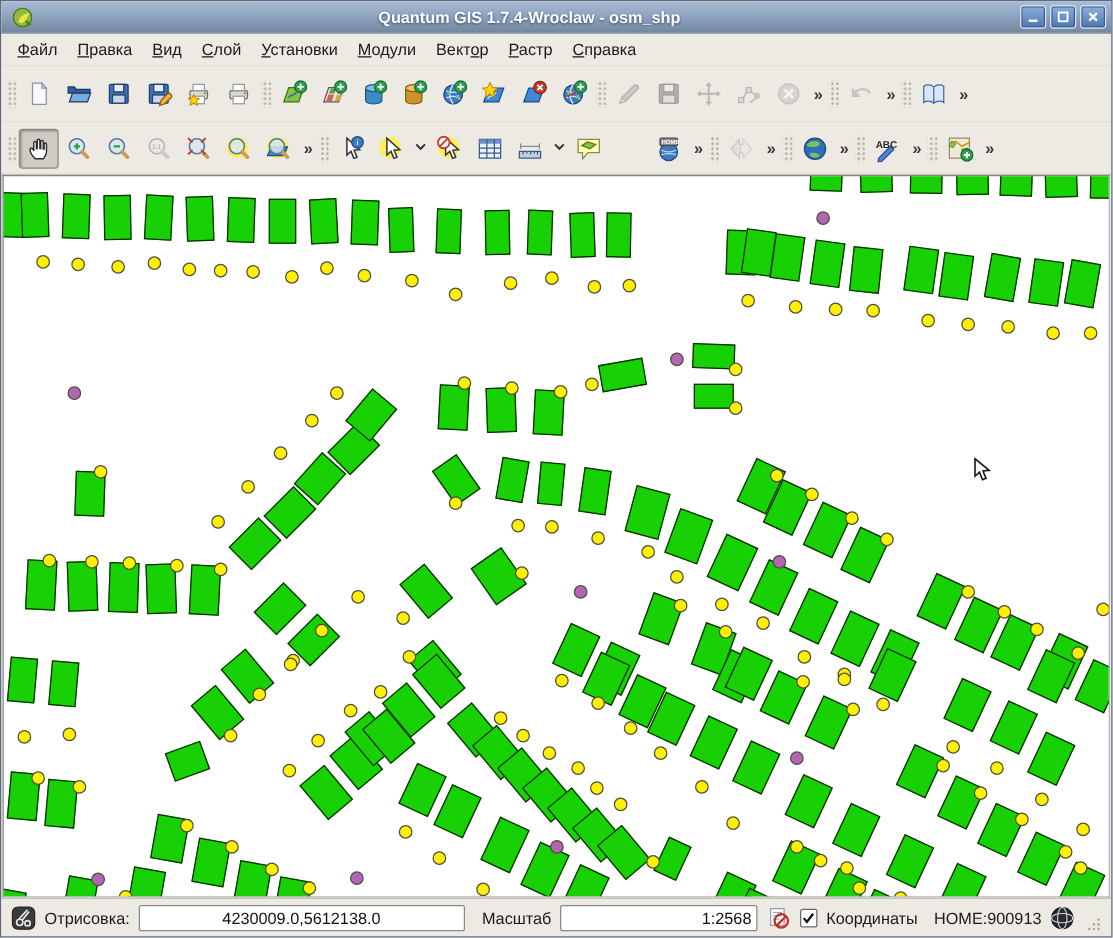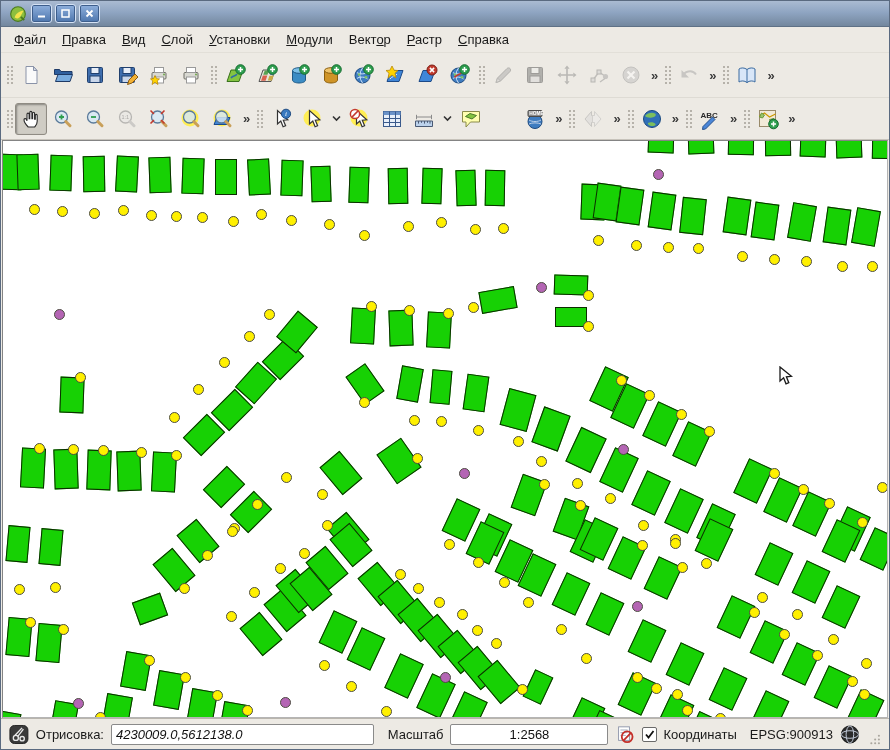--- a/index.html
+++ b/index.html
@@ -25,37 +25,38 @@
   .tb-chev{font-size:13px;font-weight:bold;color:#3a3a3a;padding:0 4px;letter-spacing:-1px;flex:0 0 auto;}
   .tb-caret{flex:0 0 auto;padding:0 1px;}
   
   .canvas-wrap{position:relative;flex:1;margin:0 1px;background:#fff;border:1px solid #848484;border-right-color:#b5b5b5;border-bottom-color:#b5b5b5;overflow:hidden;}
   .bldg{position:absolute;background:#17d104;border:1px solid #0c2d00;box-sizing:border-box;}
   .dot{position:absolute;width:9px;height:9px;border-radius:50%;border:1.5px solid #4d4d42;box-sizing:content-box;}
   .cursor{position:absolute;}
   
   .statusbar{height:30px;flex:0 0 30px;background:#edeae4;border-top:1px solid #b9b5ad;display:flex;align-items:center;padding:0 8px;gap:7px;font-size:13px;color:#1a1a1a;}
   .sb-input{background:#fff;border:1px solid #8a8a8a;border-radius:2px;height:19px;font-size:13px;font-family:"Liberation Sans",sans-serif;color:#111;padding:0 4px;}
-  .sb-coords{width:268px;text-align:left;font-style:italic;}
-  .sb-scale{width:148px;text-align:center;}
+  .sb-coords{width:268px;text-align:center;}
+  .sb-scale{width:148px;text-align:right;}
   .cb{width:13px;height:13px;background:#fff;border:1px solid #6a6a6a;border-radius:2px;display:flex;align-items:center;justify-content:center;}
   .grip{margin-left:2px;align-self:flex-end;padding-bottom:3px;}
   .spacer{flex:1;}
 </style>
 </head>
 <body>
 
 <div class="window">
 
   <div class="titlebar">
     <svg class="title-icon" viewBox="0 0 16 16">
         <circle cx="8" cy="8" r="6.5" fill="#8cbf3f" stroke="#4a7a1e"></circle>
         <path d="M5 11c1-4 5-6 8-6-2 3-3 7-6 7z" fill="#f4e34a"></path>
         <path d="M10.5 10.5l3 3" stroke="#4a7a1e" stroke-width="1.6"></path>
       </svg>
+    <div class="title-text">Quantum GIS 1.7.4-Wroclaw - osm_shp</div>
     <div class="winbtns">
       <div class="winbtn">
           <svg width="13" height="13" viewBox="0 0 13 13">
             <path d="M3 9.5h7" stroke="#fff" stroke-width="2"></path>
           </svg>
         </div>
       <div class="winbtn">
           <svg width="13" height="13" viewBox="0 0 13 13">
             <rect x="3" y="3" width="7" height="7" fill="none" stroke="#fff" stroke-width="1.5"></rect>
           </svg>
@@ -688,21 +689,21 @@
         <path d="M6 6h8M6 9h8M6 12h6" stroke="#99a5b8"></path>
         <circle cx="13.5" cy="13.5" r="6" fill="none" stroke="#c4302b" stroke-width="2"></circle>
         <path d="M9.3 17.7L17.7 9.3" stroke="#c4302b" stroke-width="2"></path>
       </svg>
     <span class="cb">
         <svg width="11" height="11" viewBox="0 0 11 11">
           <path id="cb-check" d="M2 5.5l2.5 3L9.5 2" fill="none" stroke="#111" stroke-width="1.8"></path>
         </svg>
       </span>
     <span>Координаты</span>
-    <span style="margin-left:6px;">EPSG:900913</span>
+    <span style="margin-left:6px;">HOME:900913</span>
     <svg width="21" height="21" viewBox="0 0 22 22">
         <circle cx="11" cy="11" r="9.5" fill="#2b2b2b" stroke="#101010"></circle>
         <ellipse cx="11" cy="11" rx="4.2" ry="9.5" fill="none" stroke="#cfd8e8"></ellipse>
         <ellipse cx="11" cy="11" rx="9.5" ry="4.2" fill="none" stroke="#cfd8e8"></ellipse>
       </svg>
     <svg class="grip" width="13" height="13" viewBox="0 0 13 13">
         <g fill="#aaa69e">
           <circle cx="10.5" cy="2.5" r="1.1"></circle>
           <circle cx="10.5" cy="6.5" r="1.1"></circle>
           <circle cx="10.5" cy="10.5" r="1.1"></circle>

